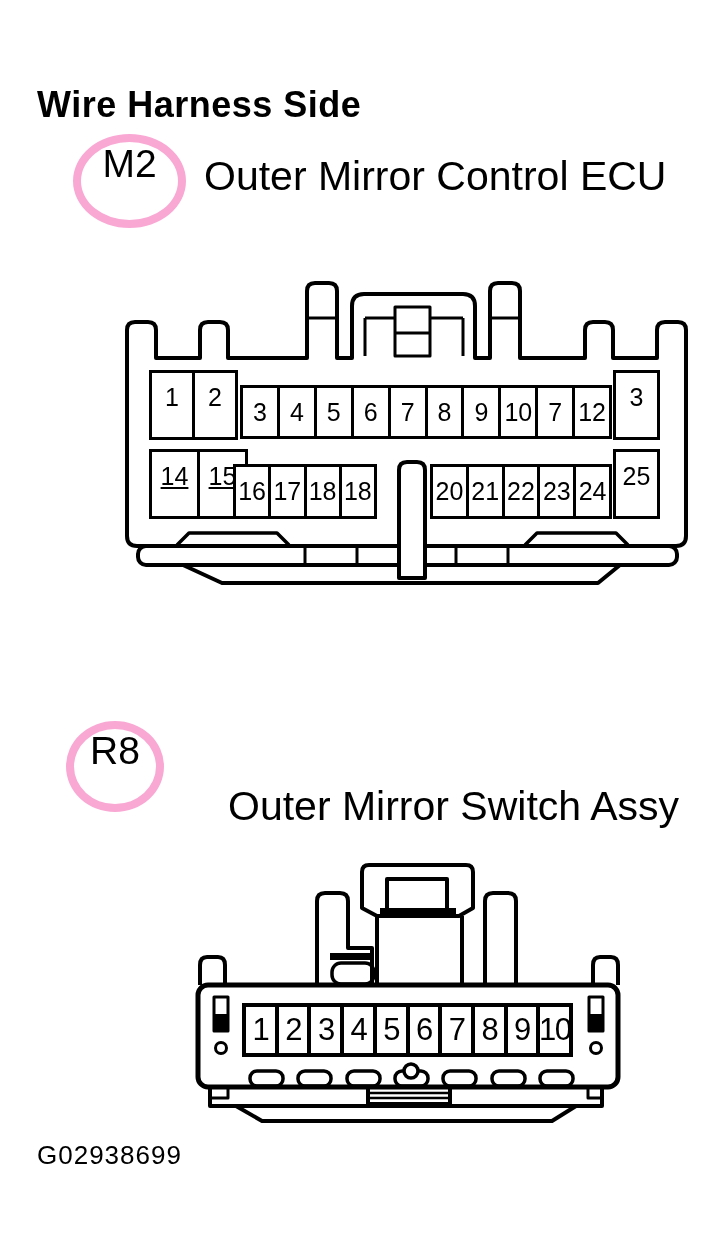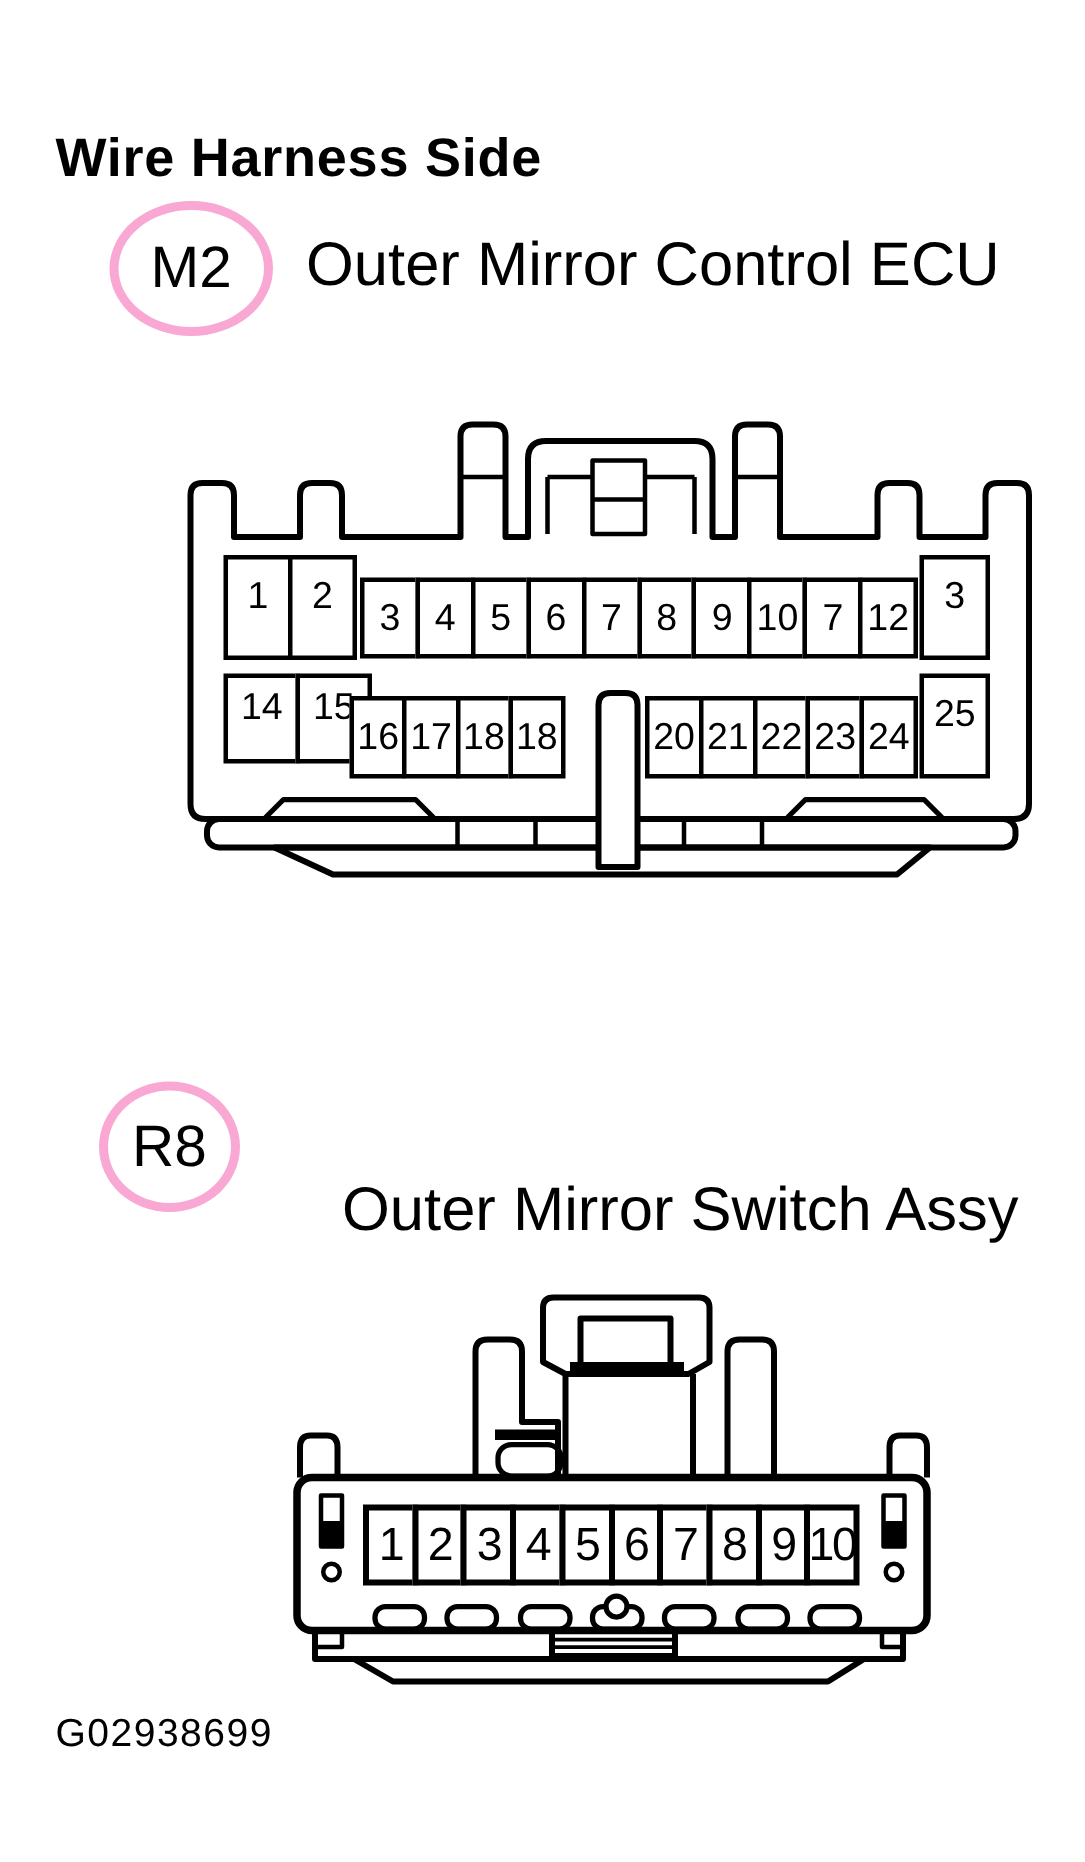--- a/index.html
+++ b/index.html
@@ -7,22 +7,22 @@
     width:723px;height:1241px;position:relative;overflow:hidden;
     background:#ffffff;color:#000;
     font-family:"Liberation Sans", sans-serif;
   }
   .abs{position:absolute;}
   #page-title{
     left:37px;top:84px;font-size:36px;font-weight:bold;letter-spacing:0.5px;
     z-index:3;white-space:nowrap;
   }
   .badge{
-    border:6px solid #f9a8d4;border-radius:50%;
-    display:flex;align-items:center;justify-content:center;
+    border:8px solid #f9a8d4;border-radius:50%;
+    display:flex;align-items:flex-start;justify-content:center;
     font-size:39px;z-index:3;background:transparent;
   }
   #m2-badge{left:73px;top:134px;width:97px;height:78px;}
   #r8-badge{left:66px;top:721px;width:82px;height:75px;}
   .conn-name{font-size:41px;z-index:3;white-space:nowrap;letter-spacing:0px;}
   #m2-name{left:204px;top:153px;}
   #r8-name{left:228px;top:735px;margin-top:48px;}
   #figure-code{left:37px;top:1140px;font-size:26px;letter-spacing:1px;z-index:3;}
   #diagram-svg{left:0;top:0;z-index:1;}
   .pin-row{display:flex;position:absolute;z-index:2;}
@@ -30,21 +30,21 @@
     flex:1;border:3px solid #000;background:#fff;box-sizing:border-box;
     display:flex;align-items:center;justify-content:center;
     font-size:25px;min-width:0;
   }
   .pin-cell + .pin-cell{margin-left:-3px;}
   .pin-row.big .pin-cell{padding-bottom:16px;}
   
   #m2-r1-bigL{left:149px;top:370px;width:89px;height:70px;}
   #m2-r1-small{left:240px;top:385px;width:372px;height:54px;}
   #m2-r1-bigR{left:613px;top:370px;width:47px;height:70px;}
-  #m2-r2-bigL{left:149px;top:449px;width:99px;height:60px;}
+  #m2-r2-bigL{left:149px;top:449px;width:99px;height:70px;text-decoration:underline;}
   #m2-r2-smallL{left:233px;top:464px;width:144px;height:55px;}
   #m2-r2-smallR{left:430px;top:464px;width:182px;height:55px;text-align:center;}
   #m2-r2-bigR{left:613px;top:449px;width:47px;height:70px;}
   
   #r8-row{left:242px;top:1003px;width:331px;height:54px;}
   #r8-row .pin-cell{border-width:4px;font-size:31px;letter-spacing:-1.5px;}
   #r8-row .pin-cell + .pin-cell{margin-left:-4px;}
 </style>
 </head>
 <body>

